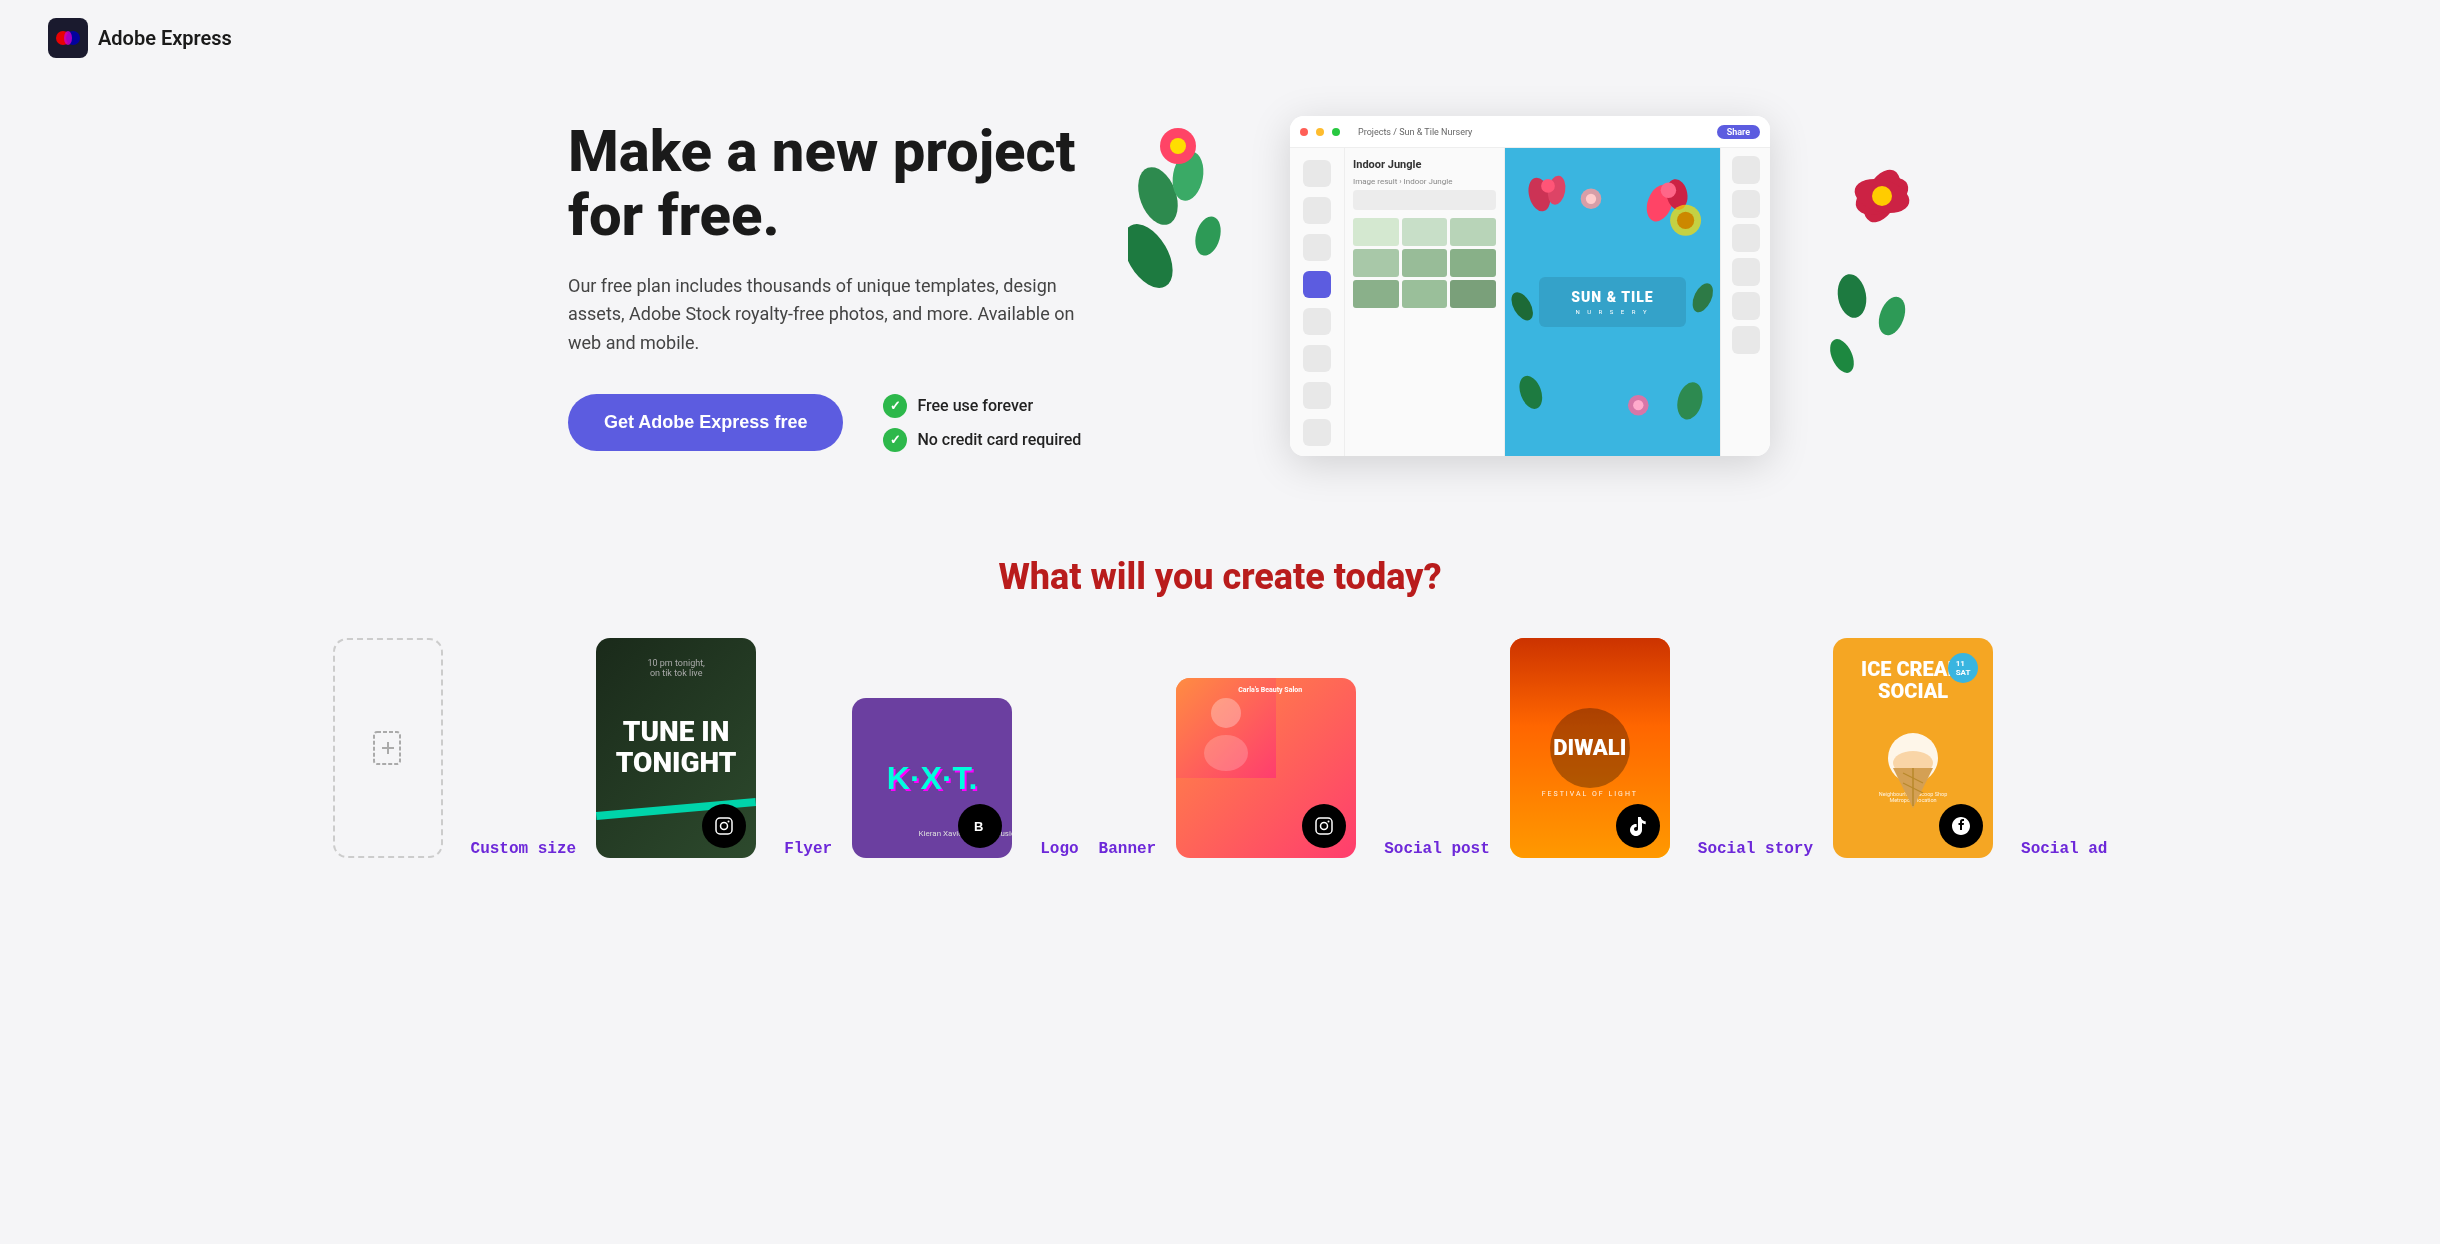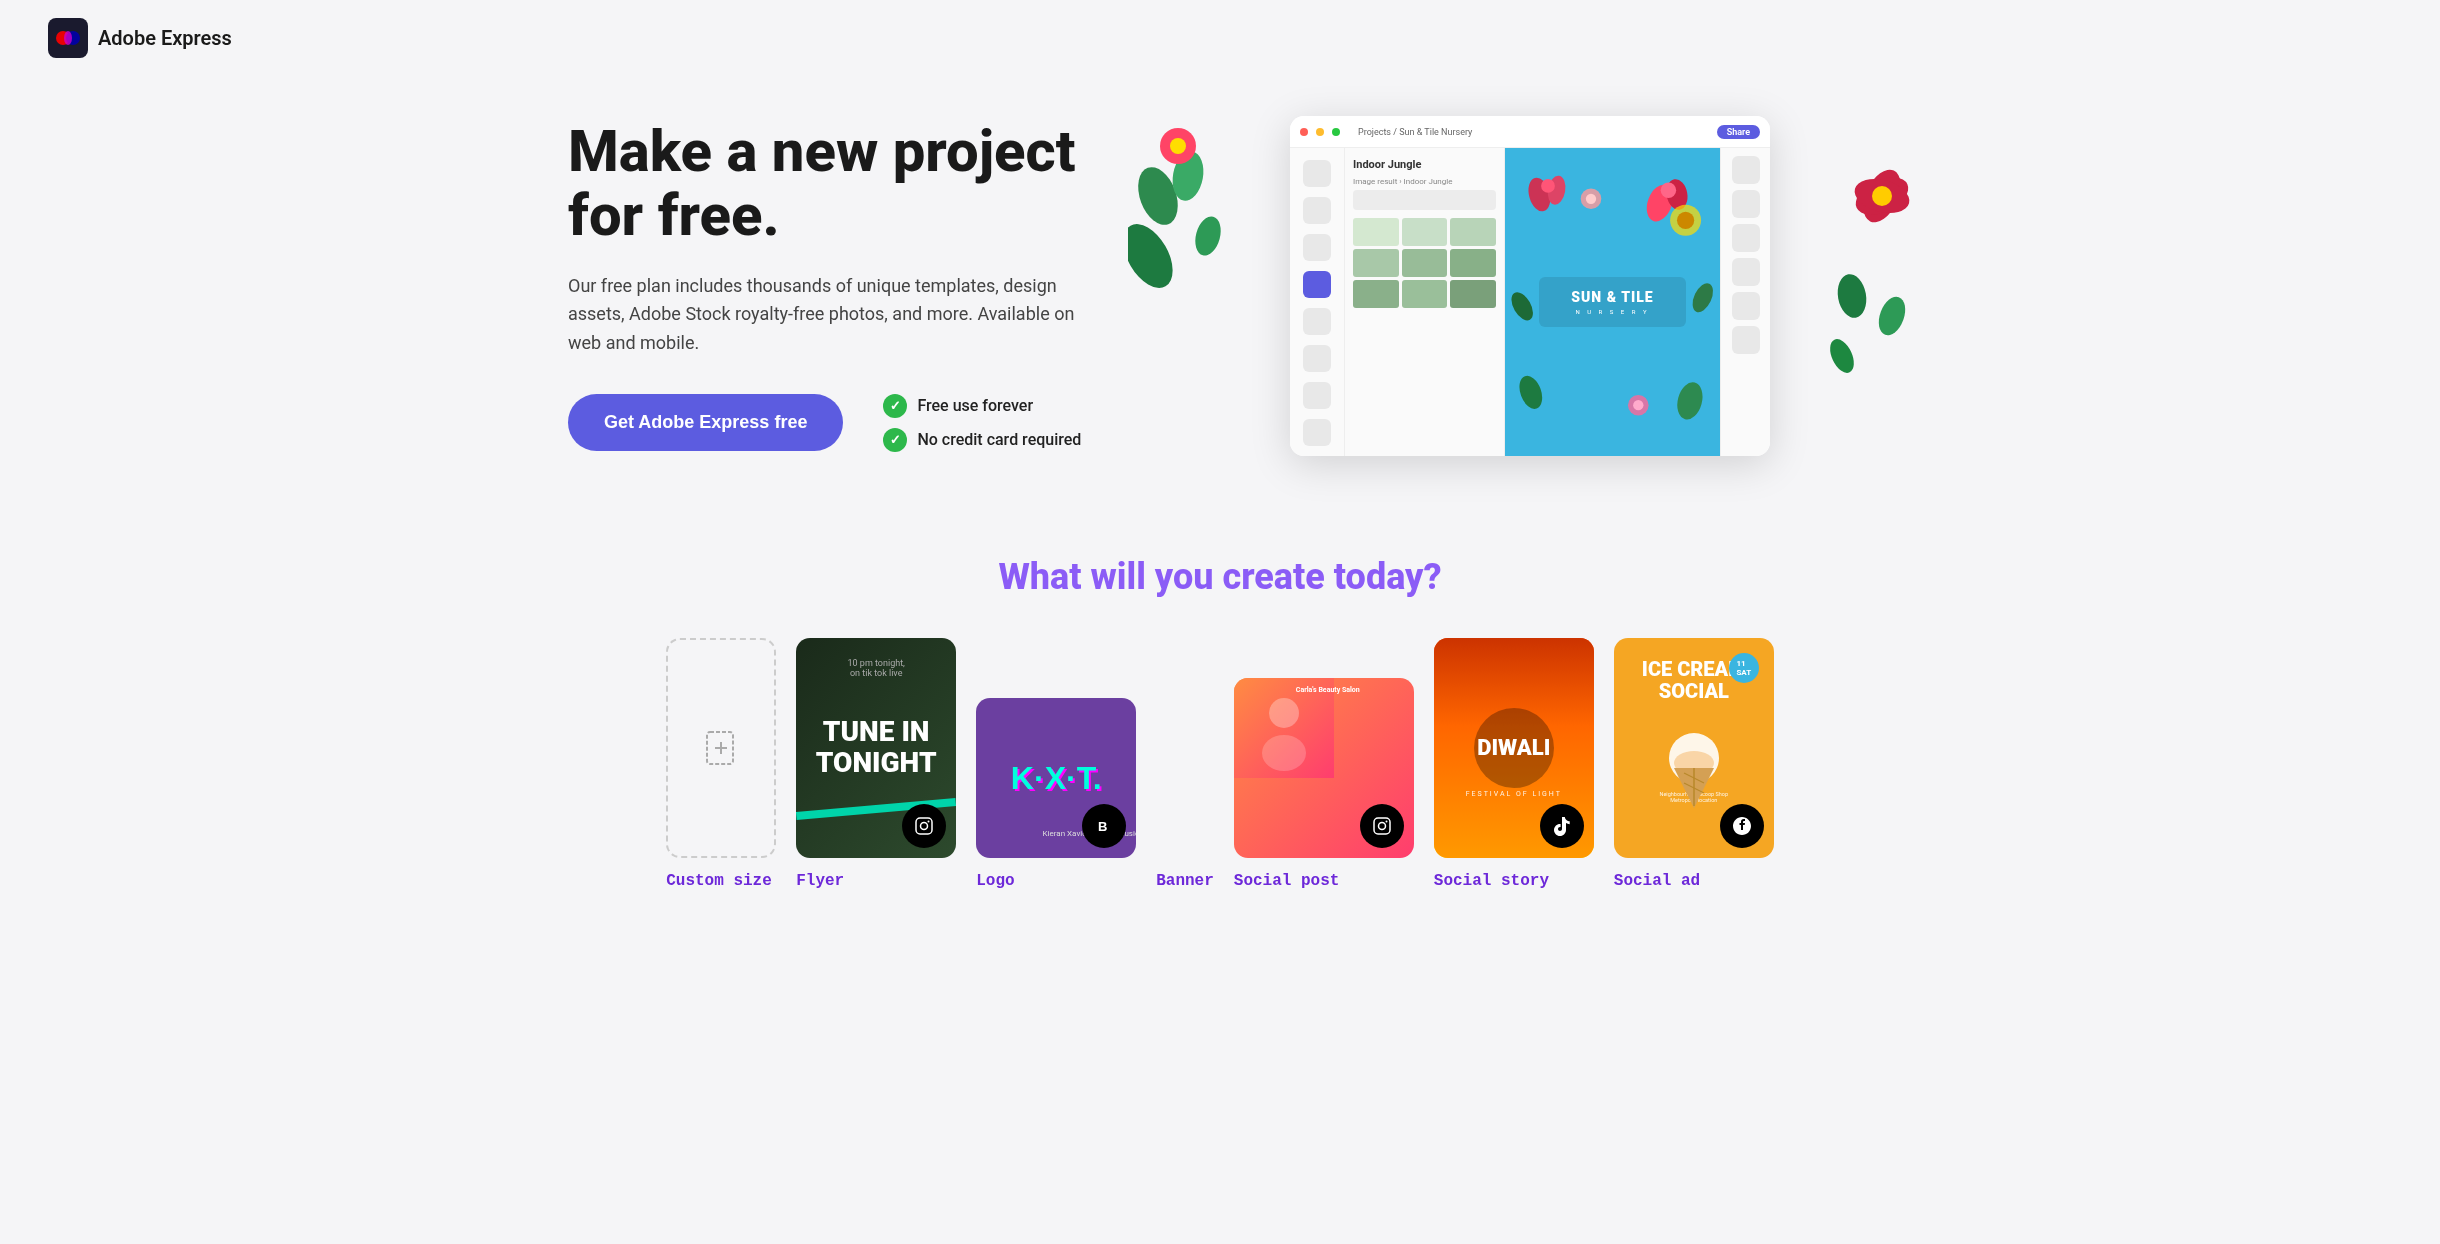--- a/index.html
+++ b/index.html
@@ -205,37 +205,37 @@
 
     
     .create-section {
       background: #f5f5f7;
       padding: 20px 48px 60px;
     }
     .create-title {
       text-align: center;
       font-size: 36px;
       font-weight: 800;
-      color: #8b5cf6;
+      color: #b91c1c;
       margin-bottom: 40px;
     }
     .create-grid {
       display: flex;
       gap: 20px;
       justify-content: center;
       align-items: flex-end;
       flex-wrap: nowrap;
       overflow-x: auto;
       padding-bottom: 10px;
     }
     .create-item {
       display: flex;
-      flex-direction: column;
-      align-items: flex-start;
-      gap: 14px;
+      flex-direction: row;
+      align-items: flex-end;
+      gap: 28px;
       cursor: pointer;
       flex-shrink: 0;
     }
     .create-card {
       border-radius: 14px;
       overflow: hidden;
       position: relative;
     }
     .create-card.custom-size-card {
       width: 110px;

